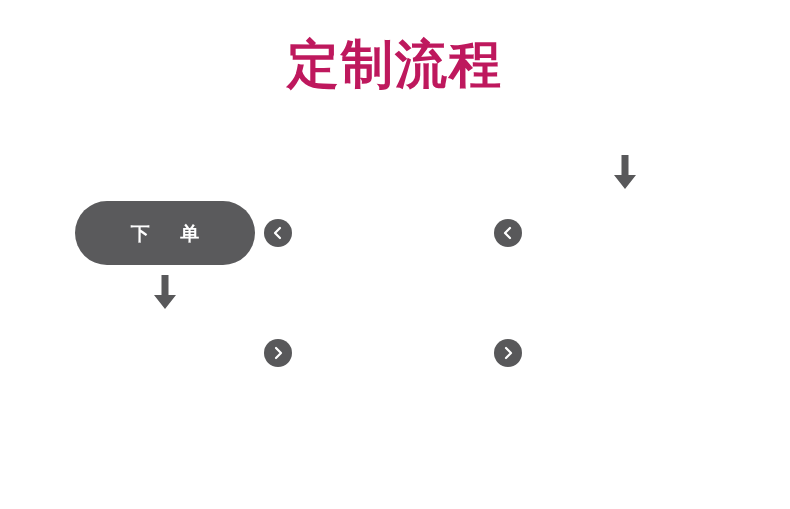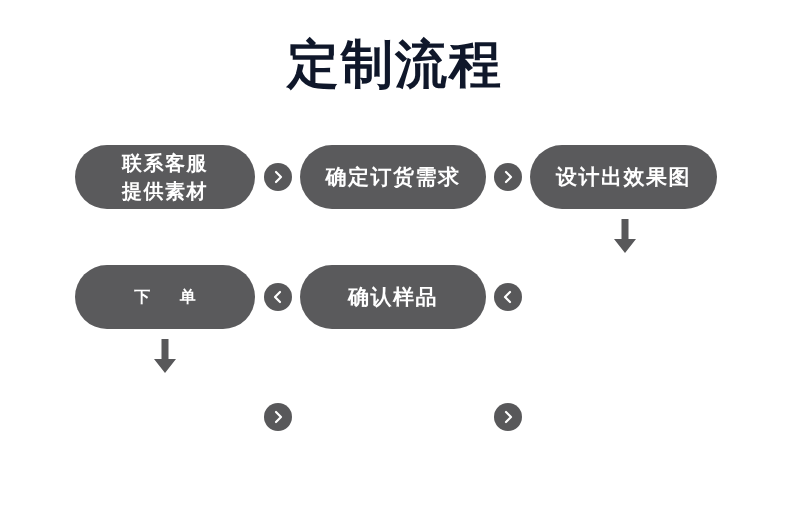--- a/index.html
+++ b/index.html
@@ -25,21 +25,21 @@
 
   
   .page-title {
     position: absolute;
     left: 0;
     top: 36px;
     width: 790px;
     text-align: center;
     font-size: 52px;
     font-weight: bold;
-    color: #0f172a;
+    color: #be185d;
     letter-spacing: 2px;
     line-height: 1.1;
     white-space: nowrap;
   }
 
   
   .flow {
     position: absolute;
     left: 0;
     top: 145px;
@@ -74,21 +74,21 @@
     font-weight: bold;
     line-height: 26px;
     letter-spacing: 1.5px;
     white-space: nowrap;
   }
   .node.two-line .node-line {
     font-size: 20px;
     line-height: 28px;
   }
   .node.wide-spaced .node-line {
-    font-size: 16px;
+    font-size: 19px;
     letter-spacing: 12px;
     text-indent: 12px;
   }
 
   .col1 { left: 75px;  width: 180px; }
   .col2 { left: 300px; width: 186px; }
   .col3 { left: 530px; width: 187px; }
 
   
   .connector {
@@ -124,52 +124,20 @@
 </style>
 </head>
 <body>
 
 <div class="page">
 
   <div class="page-title">定制流程</div>
 
   <div class="flow">
 
-    <div class="flow-row">
-
-      <div class="node two-line col1">
-        <div class="node-line">联系客服</div>
-        <div class="node-line">提供素材</div>
-      </div>
-
-      <div class="connector conn-a">
-        <span>
-          <svg width="14" height="14" viewBox="0 0 14 14" aria-hidden="true">
-            <path d="M5 2 L10 7 L5 12" fill="none" stroke="#ffffff" stroke-width="2.2" stroke-linecap="round" stroke-linejoin="round"></path>
-          </svg>
-        </span>
-      </div>
-
-      <div class="node col2">
-        <div class="node-line">确定订货需求</div>
-      </div>
-
-      <div class="connector conn-b">
-        <span>
-          <svg width="14" height="14" viewBox="0 0 14 14" aria-hidden="true">
-            <path d="M5 2 L10 7 L5 12" fill="none" stroke="#ffffff" stroke-width="2.2" stroke-linecap="round" stroke-linejoin="round"></path>
-          </svg>
-        </span>
-      </div>
-
-      <div class="node col3">
-        <div class="node-line">设计出效果图</div>
-      </div>
-
-    </div>
 
     <div class="row-gap" style="position:relative;">
       <div class="down-arrow right-pos">
         <span>
           <svg width="26" height="40" viewBox="0 0 26 40" aria-hidden="true">
             <path d="M9.5 2 L16.5 2 L16.5 22 L24 22 L13 36 L2 22 L9.5 22 Z" fill="#58585a"></path>
           </svg>
         </span>
       </div>
     </div>
@@ -181,23 +149,20 @@
       </div>
 
       <div class="connector conn-a">
         <span>
           <svg width="14" height="14" viewBox="0 0 14 14" aria-hidden="true">
             <path d="M9 2 L4 7 L9 12" fill="none" stroke="#ffffff" stroke-width="2.2" stroke-linecap="round" stroke-linejoin="round"></path>
           </svg>
         </span>
       </div>
 
-      <div class="node col2">
-        <div class="node-line">确认样品</div>
-      </div>
 
       <div class="connector conn-b">
         <span>
           <svg width="14" height="14" viewBox="0 0 14 14" aria-hidden="true">
             <path d="M9 2 L4 7 L9 12" fill="none" stroke="#ffffff" stroke-width="2.2" stroke-linecap="round" stroke-linejoin="round"></path>
           </svg>
         </span>
       </div>
 
 

